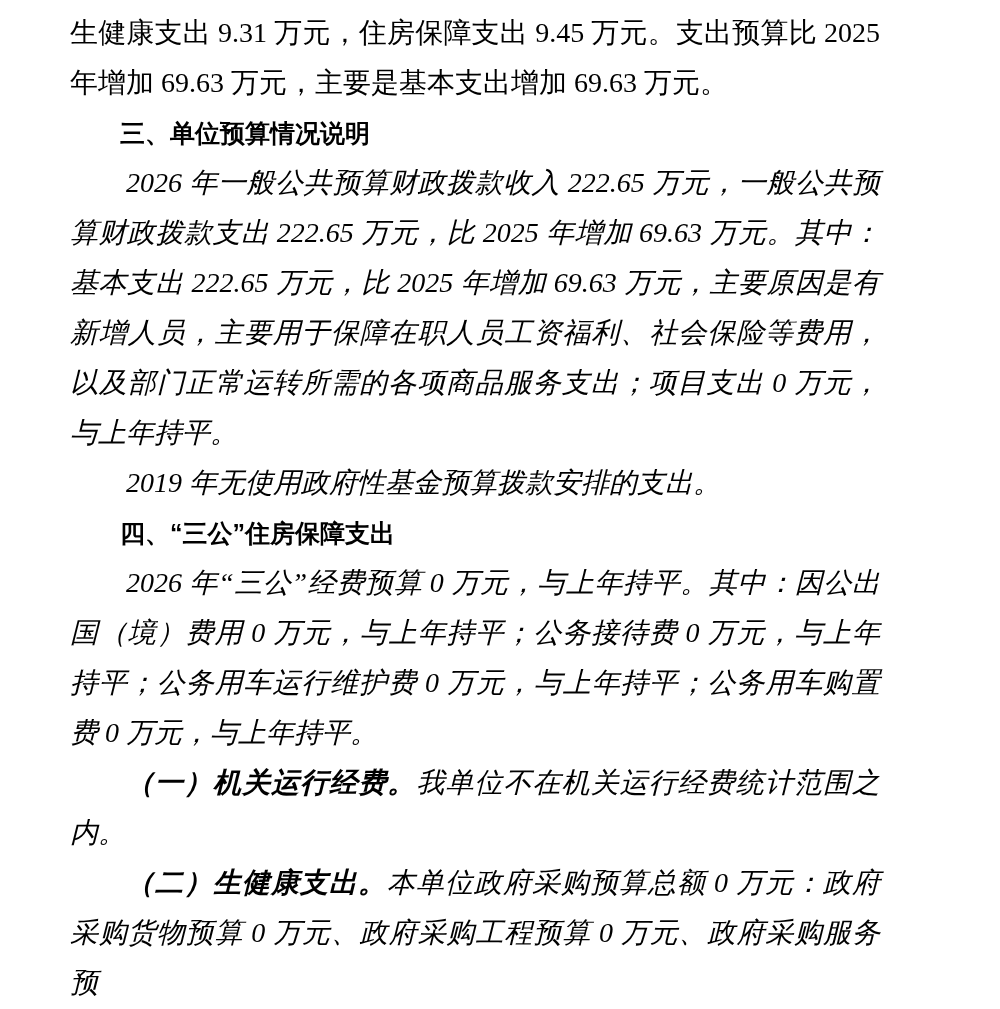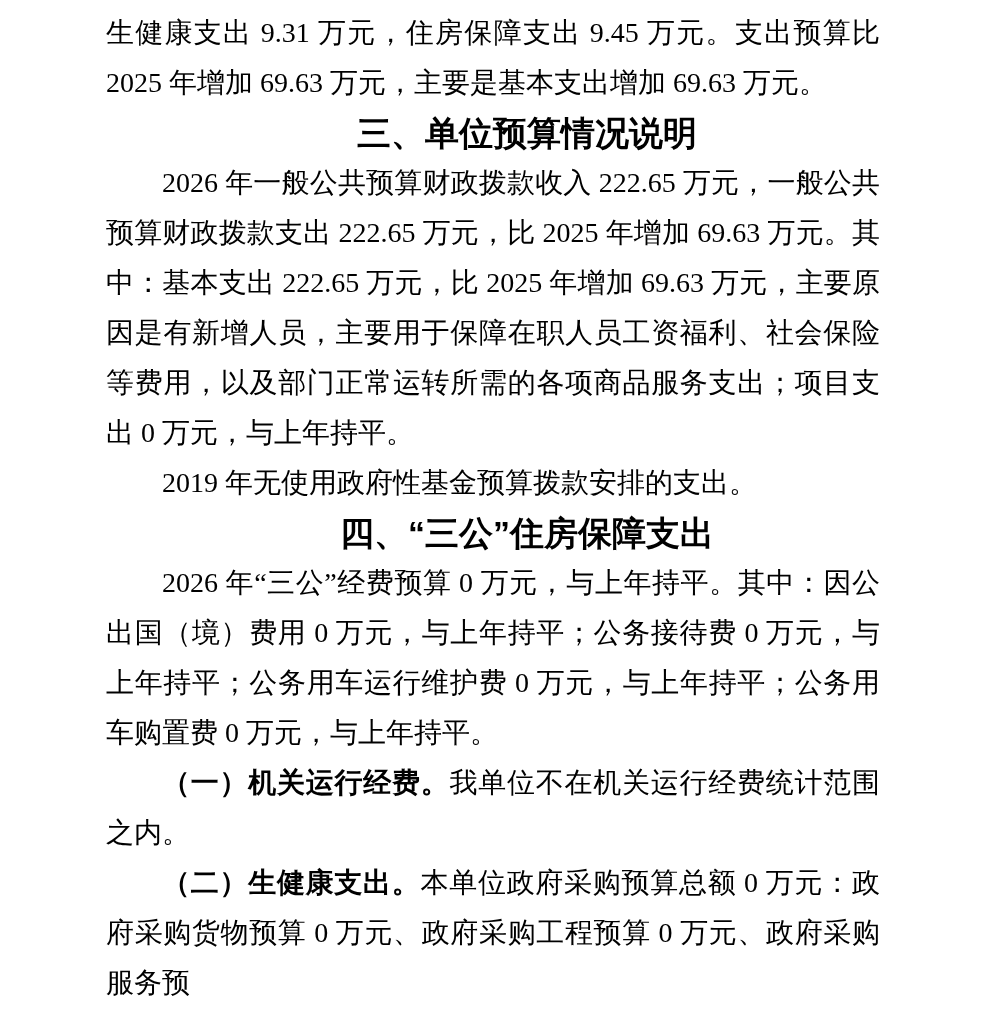--- a/index.html
+++ b/index.html
@@ -9,43 +9,44 @@
   }
   body {
     width: 1000px;
     height: 1009px;
     overflow: hidden;
   }
   .page {
     box-sizing: border-box;
     width: 1000px;
     height: 1009px;
-    padding: 8px 120px 0 106px;
+    padding: 8px 120px 0 70px;
     background: #ffffff;
     color: #000000;
     font-family: "Liberation Serif", "DejaVu Serif", serif;
     font-size: 28px;
     line-height: 50px;
     text-align: justify;
   }
   .para {
     margin: 0;
     text-align: justify;
   }
   .para.indent {
     text-indent: 2em;
+    font-style: italic;
   }
   .heading {
     margin: 0;
-    font-size: 34px;
+    font-size: 25px;
     line-height: 50px;
     font-weight: bold;
     font-family: "Liberation Sans", "DejaVu Sans", sans-serif;
     text-indent: 2em;
-    text-align: center;
+    text-align: left;
   }
   .lead {
     font-weight: bold;
     margin-top: 13px;
   }
 </style>
 </head>
 <body>
 
 <div class="page">

